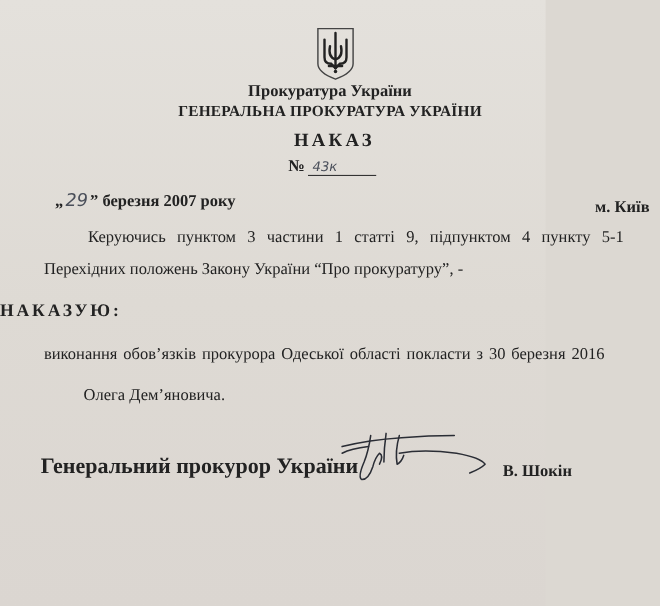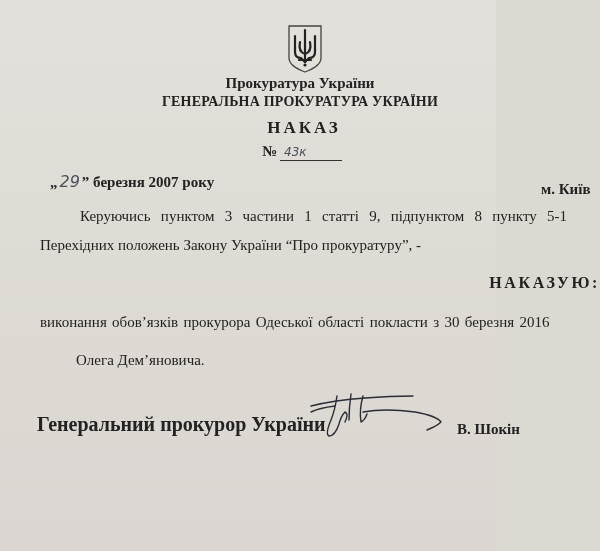--- a/index.html
+++ b/index.html
@@ -97,21 +97,21 @@
     }
     .preamble-1 {
       left: 80px; top: 207px;
       width: 500px;
       word-spacing: 6.5px;
     }
     .preamble-2 {
       left: 40px; top: 236px;
     }
     .resolve {
-      left: 0; width: 600px; text-align: right;
+      left: 0; width: 600px; text-align: left;
       top: 274px;
       font-size: 16px;
       font-weight: bold;
       letter-spacing: 2.6px;
     }
     .body-1 { left: 40px; top: 313px; word-spacing: 1.6px; }
     .body-2 { left: 40px; top: 332px; word-spacing: 2.1px; }
     .body-3 { left: 40px; top: 351px; margin-left: 36px; }
     .signer-title {
       left: 37px; top: 413px;
@@ -156,21 +156,21 @@
     <span>№</span><span class="num-line">43к</span>
   </div>
 
   <div class="abs date">
     <span>„</span><span class="hand">29</span><span>”</span>
     <span>березня 2007 року</span>
   </div>
 
   <div class="abs city">м. Київ</div>
 
-  <div class="abs para preamble-1">Керуючись пунктом 3 частини 1 статті 9, підпунктом 8 пункту 5-1</div>
+  <div class="abs para preamble-1">Керуючись пунктом 3 частини 1 статті 9, підпунктом 4 пункту 5-1</div>
   <div class="abs para preamble-2">Перехідних положень Закону України “Про прокуратуру”, -</div>
 
   <div class="abs resolve">НАКАЗУЮ:</div>
 
   <div class="abs para body-1">виконання обов’язків прокурора Одеської області покласти з 30 березня 2016</div>
   <div class="abs para body-3">Олега Дем’яновича.</div>
 
   <div class="abs signer-title">Генеральний прокурор України</div>
 
   <svg class="signature" viewBox="0 0 145 52">

